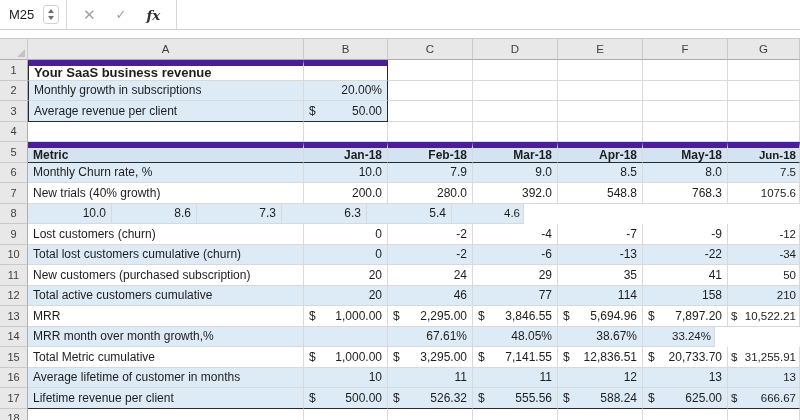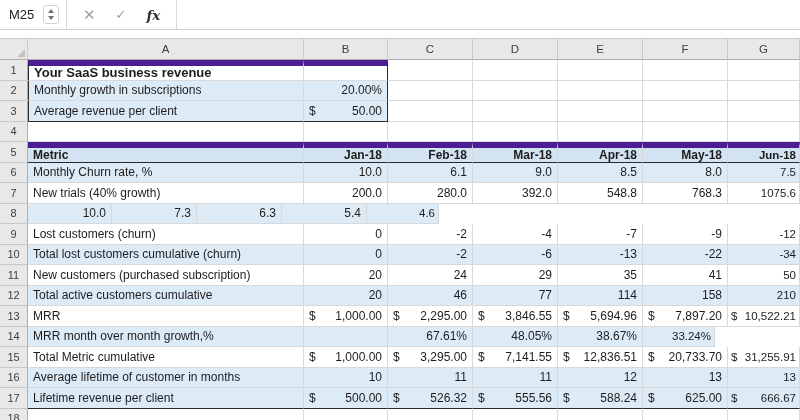--- a/index.html
+++ b/index.html
@@ -137,39 +137,40 @@
         <div class="cell num bold hdr dt db" style="width: 85px; flex: 0 0 85px;">Feb-18</div>
         <div class="cell num bold hdr dt db" style="width: 85px; flex: 0 0 85px;">Mar-18</div>
         <div class="cell num bold hdr dt db" style="width: 85px; flex: 0 0 85px;">Apr-18</div>
         <div class="cell num bold hdr dt db" style="width: 85px; flex: 0 0 85px;">May-18</div>
         <div class="cell num bold hdr dt db" style="width: 72px; flex: 0 0 72px;">Jun-18</div>
       </div>
       <div class="row">
         <div class="rh">6</div>
         <div class="cell label blue" style="width: 276px; flex: 0 0 276px;">Monthly Churn rate, %</div>
         <div class="cell num blue" style="width: 84px; flex: 0 0 84px;">10.0</div>
-        <div class="cell num blue" style="width: 85px; flex: 0 0 85px;">6.1</div>
+        <div class="cell num blue" style="width: 85px; flex: 0 0 85px;">7.9</div>
         <div class="cell num blue" style="width: 85px; flex: 0 0 85px;">9.0</div>
         <div class="cell num blue" style="width: 85px; flex: 0 0 85px;">8.5</div>
         <div class="cell num blue" style="width: 85px; flex: 0 0 85px;">8.0</div>
         <div class="cell num blue" style="width: 72px; flex: 0 0 72px;">7.5</div>
       </div>
       <div class="row">
         <div class="rh">7</div>
         <div class="cell label" style="width: 276px; flex: 0 0 276px;">New trials (40% growth)</div>
         <div class="cell num" style="width: 84px; flex: 0 0 84px;">200.0</div>
         <div class="cell num" style="width: 85px; flex: 0 0 85px;">280.0</div>
         <div class="cell num" style="width: 85px; flex: 0 0 85px;">392.0</div>
         <div class="cell num" style="width: 85px; flex: 0 0 85px;">548.8</div>
         <div class="cell num" style="width: 85px; flex: 0 0 85px;">768.3</div>
         <div class="cell num" style="width: 72px; flex: 0 0 72px;">1075.6</div>
       </div>
       <div class="row">
         <div class="rh">8</div>
         <div class="cell num blue" style="width: 84px; flex: 0 0 84px;">10.0</div>
+        <div class="cell num blue" style="width: 85px; flex: 0 0 85px;">8.6</div>
         <div class="cell num blue" style="width: 85px; flex: 0 0 85px;">7.3</div>
         <div class="cell num blue" style="width: 85px; flex: 0 0 85px;">6.3</div>
         <div class="cell num blue" style="width: 85px; flex: 0 0 85px;">5.4</div>
         <div class="cell num blue" style="width: 72px; flex: 0 0 72px;">4.6</div>
       </div>
       <div class="row">
         <div class="rh">9</div>
         <div class="cell label" style="width: 276px; flex: 0 0 276px;">Lost customers (churn)</div>
         <div class="cell num" style="width: 84px; flex: 0 0 84px;">0</div>
         <div class="cell num" style="width: 85px; flex: 0 0 85px;">-2</div>

